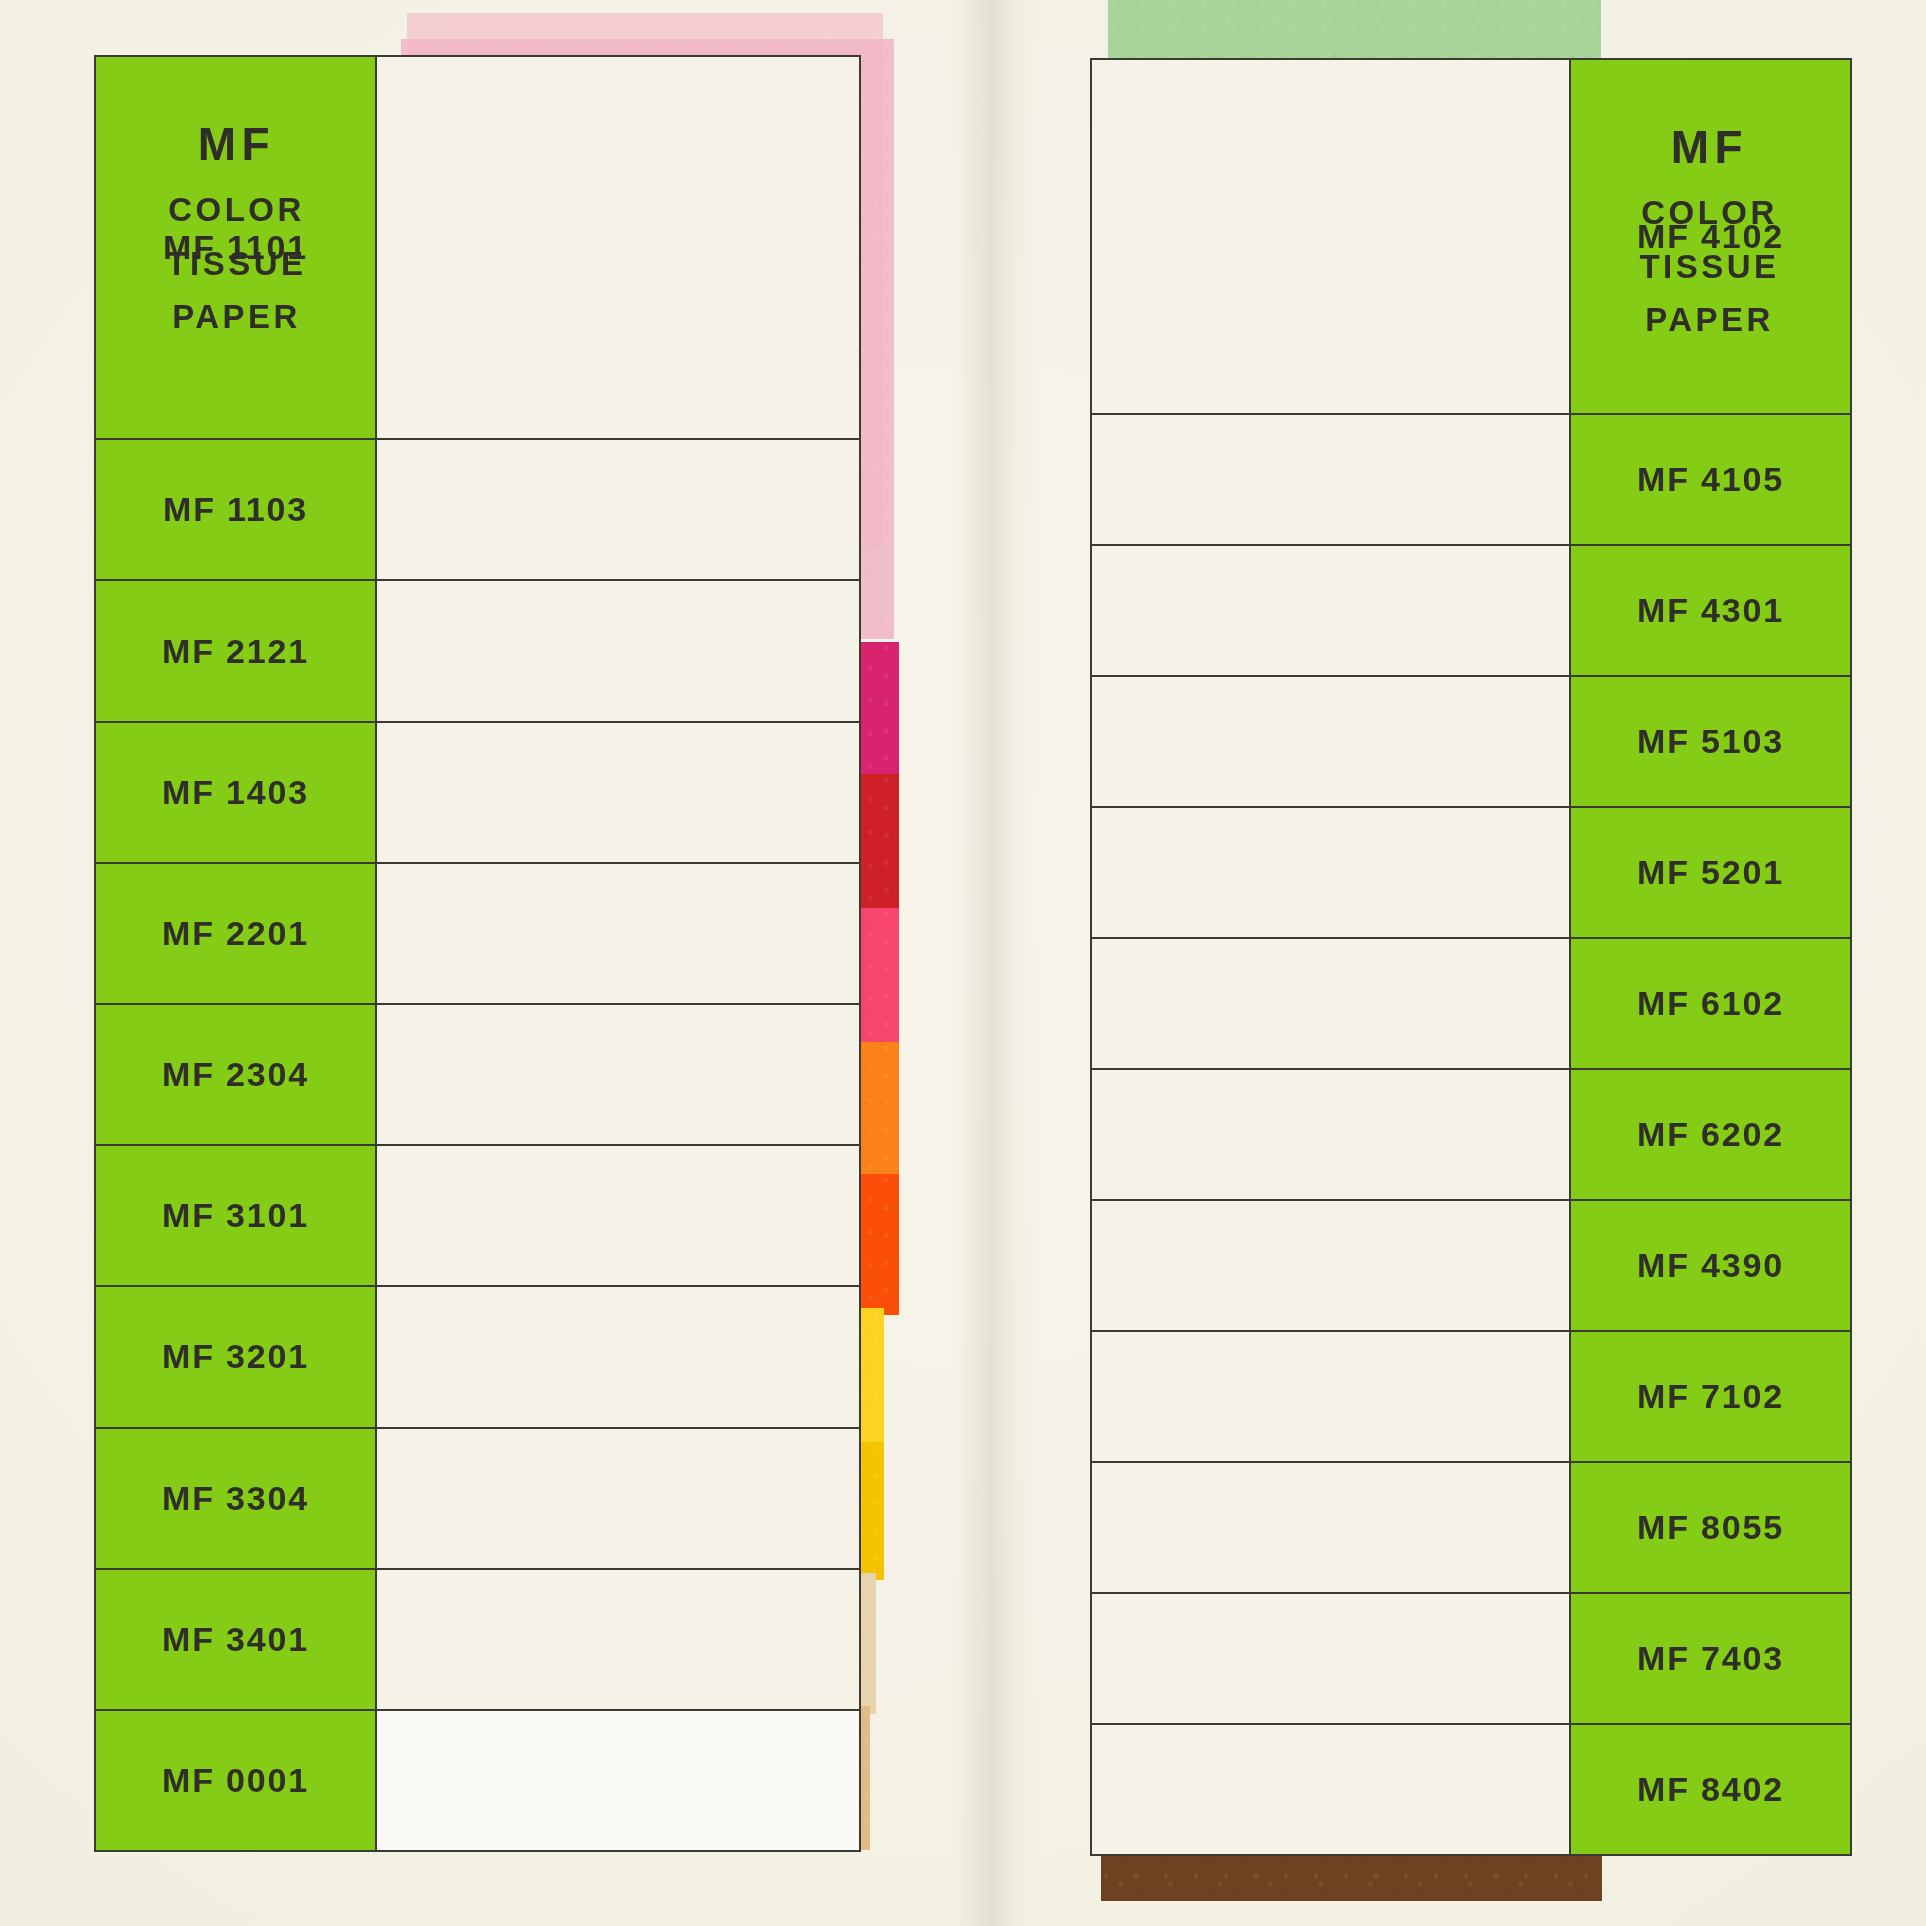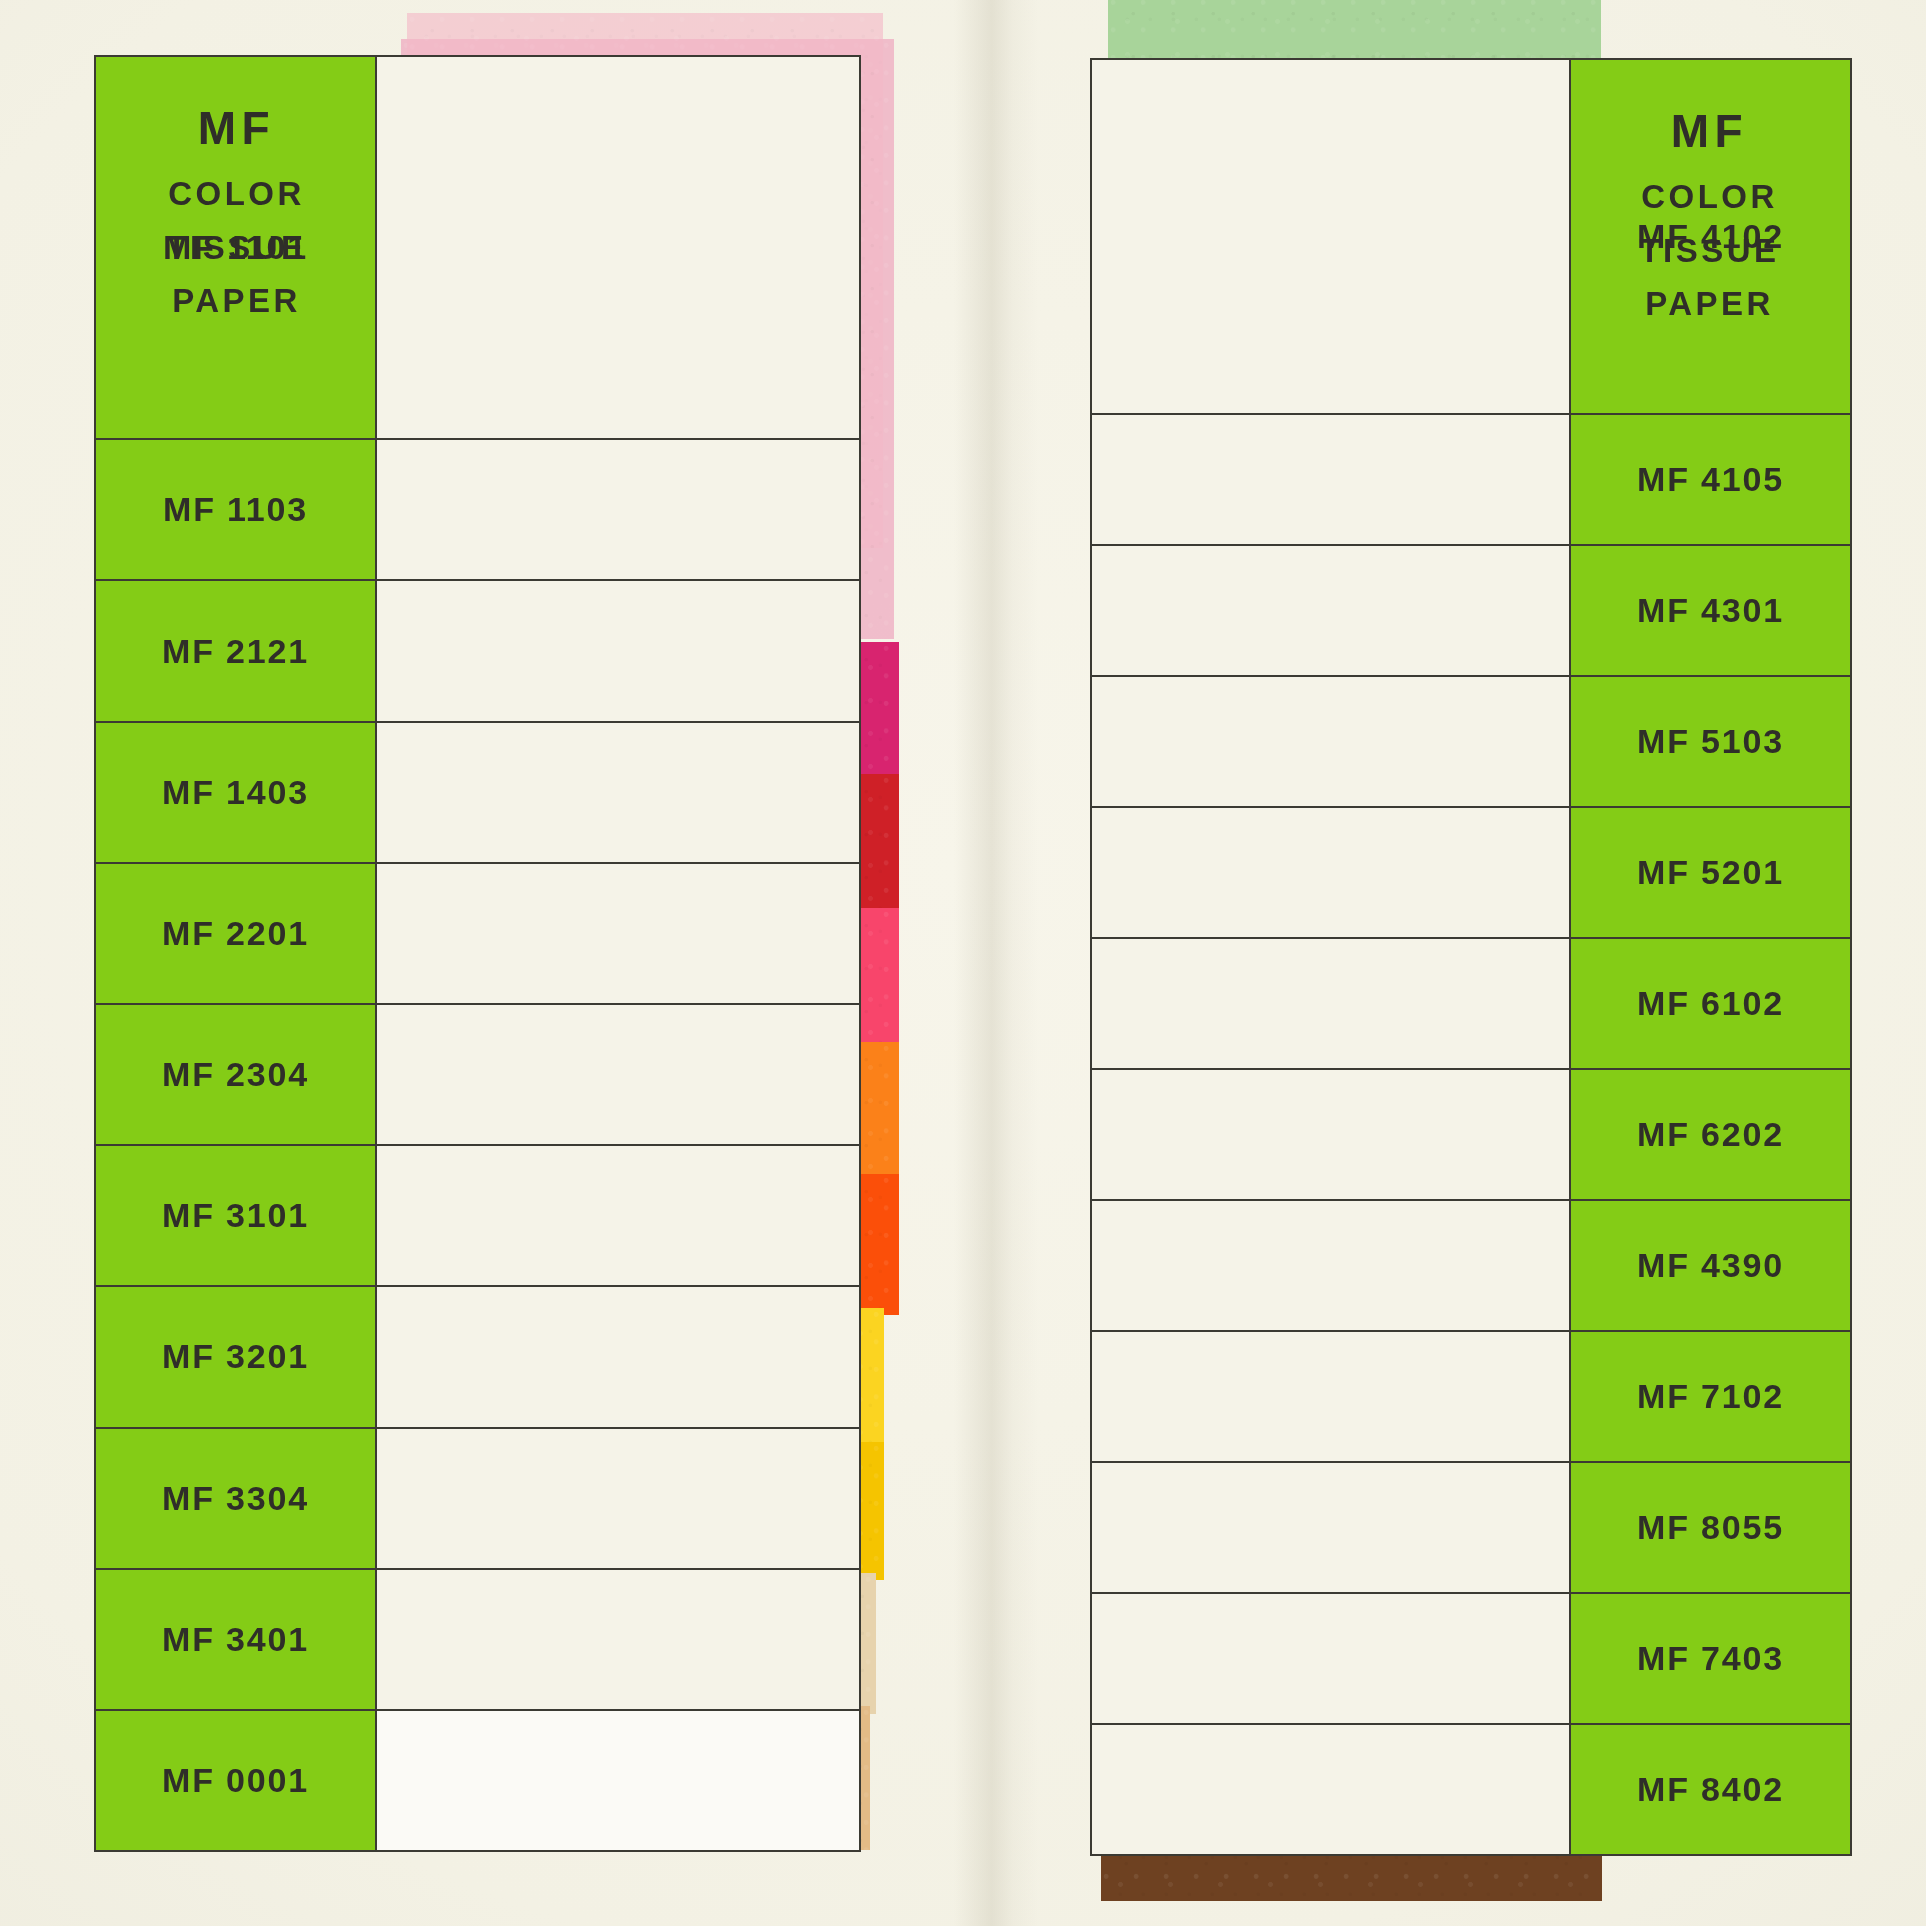--- a/index.html
+++ b/index.html
@@ -73,21 +73,21 @@
     flex: 1 1 auto;
     background: #f5f3e8;
   }
   .card.left  .label-cell { border-right: 2.1px solid #3b3a33; }
   .card.right .label-cell { border-left: 2.1px solid #3b3a33; order: 2; }
   .card.right .swatch-cell { order: 1; }
 
   
   .brand-block {
     position: absolute;
-    top: 44px;
+    top: 60px;
     left: 0;
     width: 281px;
     text-align: center;
     color: #2f2e29;
     pointer-events: none;
   }
   .card.right .brand-block { left: auto; right: 0; }
   .brand-mf {
     font-size: 46px;
     font-weight: 700;

